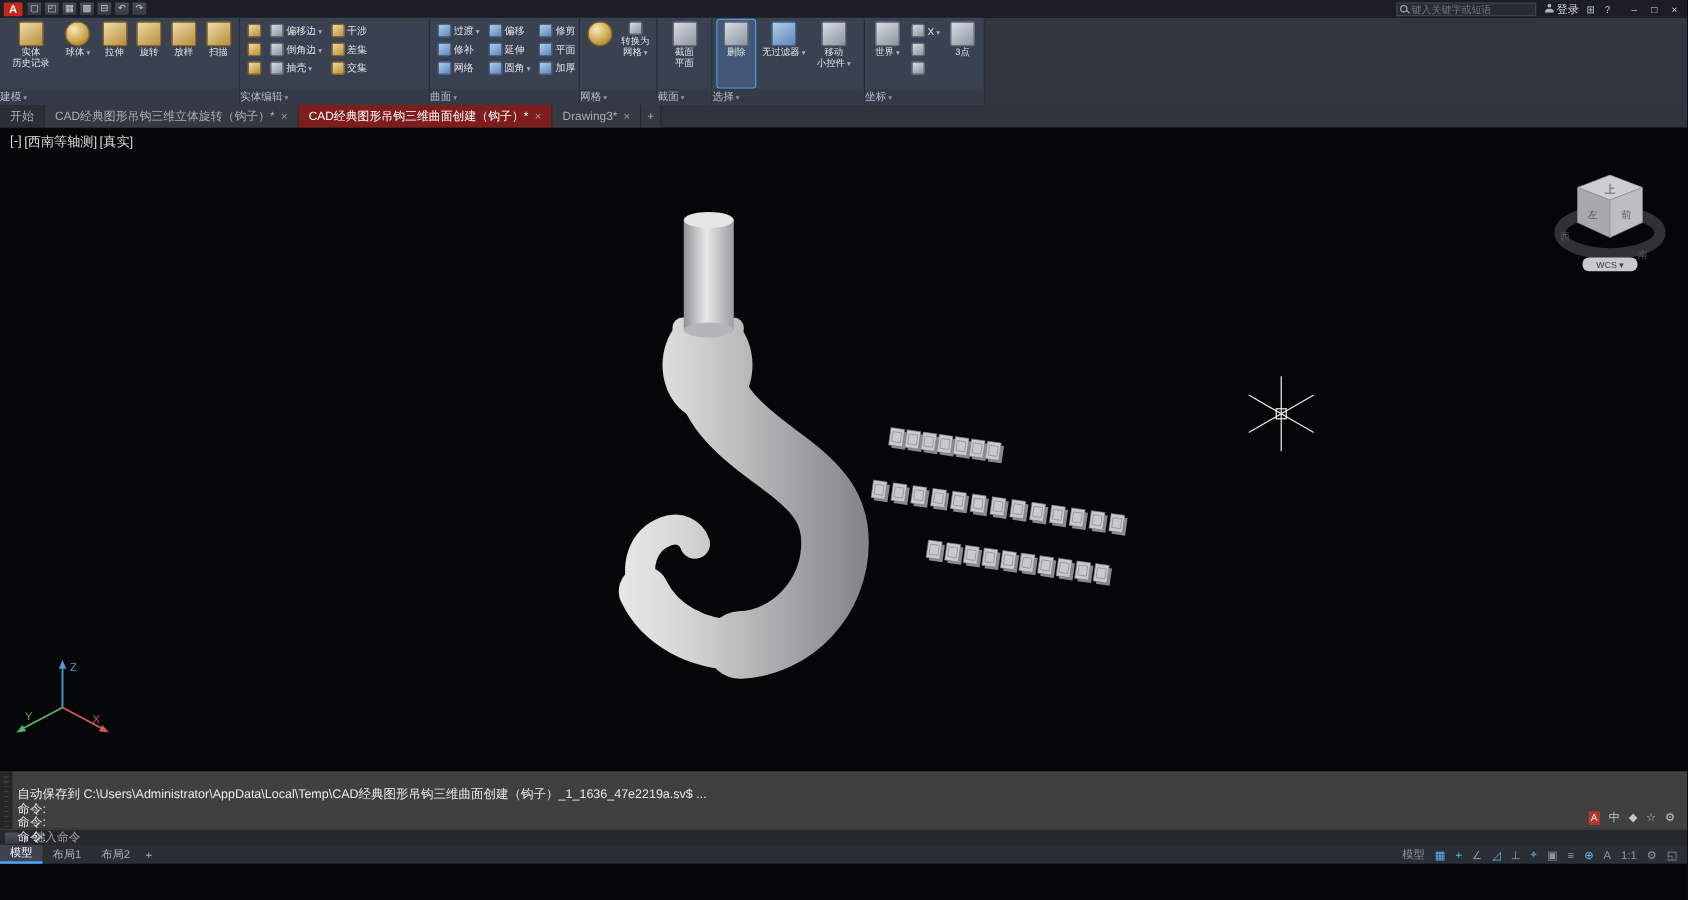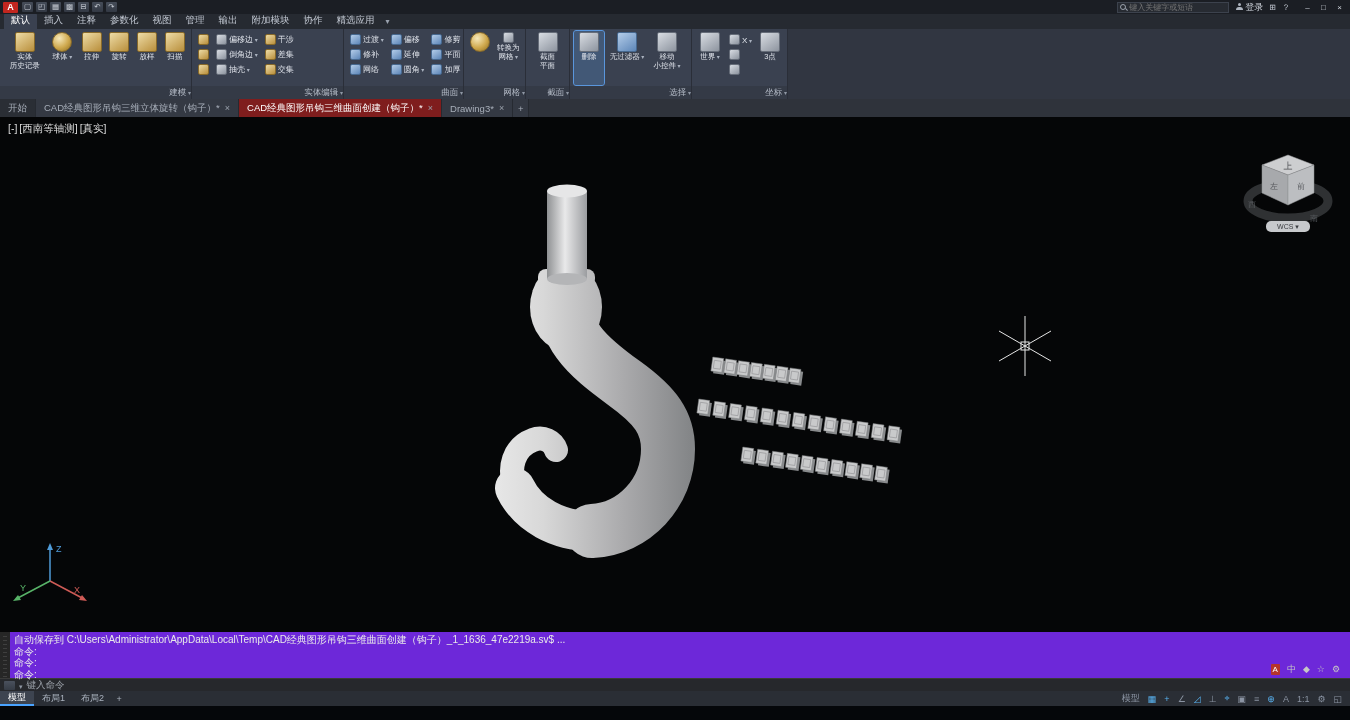--- a/index.html
+++ b/index.html
@@ -34,21 +34,21 @@
 .ribbontabs{height:15px;background:#262a31;display:flex;align-items:flex-end;padding-left:4px;font-size:9.5px;color:#c2c8d2;position:relative;z-index:30}
 .rtab{padding:1px 7px 2px;white-space:nowrap}
 .rtab.active{background:#3a4150;color:#fff;border-radius:2px 2px 0 0}
 .rtab-extra{margin-left:4px;color:#99a1ad;font-size:8px;align-self:center}
 .rtab-extra::after{content:"▾"}
 
 
 .ribbon{height:70px;background:#313641;display:flex;color:#dfe3ea;position:relative;z-index:30}
 .panel{display:flex;flex-direction:column;background:#3a4150;border-right:1px solid #2a2e38}
 .panel-body{flex:1;display:flex;gap:3px;padding:2px 4px 1px;align-items:stretch}
-.panel-label{height:13px;font-size:8.5px;color:#b4bbc7;background:#343a46;display:flex;align-items:center;justify-content:flex-end;gap:2px}
+.panel-label{height:13px;font-size:8.5px;color:#b4bbc7;background:#343a46;display:flex;align-items:center;justify-content:flex-start;gap:2px}
 .panel-label .pl::after{content:" ▾";font-size:6px;color:#8f97a4}
 .col{display:flex;flex-direction:column;gap:1px;justify-content:flex-start}
 .btn-lg{display:flex;flex-direction:column;align-items:center;gap:1px;padding:1px 2px;border-radius:2px;font-size:7.5px;line-height:8px;text-align:center}
 .btn-sm{display:flex;align-items:flex-end;gap:2px;font-size:8px;height:14px;padding:0 2px;border-radius:2px;white-space:nowrap}
 .bl{color:#dfe3ea;white-space:nowrap}
 .dd::after{content:" ▾";font-size:6px;color:#aab2bf}
 .ic{flex:none;border-radius:2px;border:1px solid #5d6576;background:linear-gradient(145deg,#d6dce6,#97a0b2)}
 .ilg{width:20px;height:20px}
 .ism{width:11px;height:11px}
 .igold{background:linear-gradient(145deg,#eedca6,#b98f3c);border-color:#87692a}
@@ -66,21 +66,21 @@
 .fplus{width:16px;display:flex;align-items:center;justify-content:center;color:#a7aeb9;background:#343943;border-right:1px solid #262a31}
 
 
 .canvas{position:relative;height:515px;background:#050607;overflow:hidden}
 .vpcontrols{position:absolute;left:8px;top:5px;font-size:10.5px;color:#dcdcdc;display:flex;gap:2px;z-index:10}
 .mainsvg{position:absolute;left:0;top:0}
 .viewcube{position:absolute;right:14px;top:26px}
 .ucsicon{position:absolute;left:6px;top:422px}
 
 
-.cmdpanel{height:46px;background:#6d28d9;position:relative;padding:2px 4px 0 14px;font-size:10px;line-height:11.5px;color:#e9e9e9}
+.cmdpanel{height:46px;background:#404040;position:relative;padding:13px 4px 0 14px;font-size:10px;line-height:11.5px;color:#e9e9e9}
 .cmdgrip{position:absolute;left:0;top:0;bottom:0;width:10px;background:#262626 repeating-linear-gradient(#3f3f3f 0 1px,transparent 1px 4px);background-size:4px 100%;background-position:3px 4px;background-repeat:no-repeat}
 .cmdline{white-space:nowrap;overflow:hidden}
 .tray{position:absolute;right:10px;bottom:3px;display:flex;gap:7px;align-items:center;font-size:9px;color:#c6c6c6}
 .tray .badge{background:#b5342c;color:#fff;font-size:8px;padding:0 2px;border-radius:1px}
 .cmdinput{height:13px;background:#26282c;border-top:1px solid #3a3a3a;display:flex;align-items:center;gap:4px;padding-left:4px;font-size:9.5px;color:#9aa0a8}
 .cmdinput .cicon{width:11px;height:9px;background:linear-gradient(#4a515d,#363c46);border-radius:1px;font-size:7px;line-height:9px;text-align:center;color:#c2c8d2}
 .cmdinput .carrow::after{content:"▾";font-size:7px;color:#8f97a4}
 
 
 .statusbar{height:15px;background:#2a2e35;display:flex;align-items:stretch;font-size:9px;color:#aab2be}
@@ -121,33 +121,20 @@
       <span class="ticon">？</span>
       <div class="winbtns">
         <span class="wbtn">–</span>
         <span class="wbtn">□</span>
         <span class="wbtn close">×</span>
       </div>
     </div>
   </div>
 
 
-  <div class="ribbontabs">
-    <span class="rtab active">默认</span>
-    <span class="rtab">插入</span>
-    <span class="rtab">注释</span>
-    <span class="rtab">参数化</span>
-    <span class="rtab">视图</span>
-    <span class="rtab">管理</span>
-    <span class="rtab">输出</span>
-    <span class="rtab">附加模块</span>
-    <span class="rtab">协作</span>
-    <span class="rtab">精选应用</span>
-    <span class="rtab-extra"></span>
-  </div>
 
   <div class="ribbon">
 
     <div class="panel" style="width:192px">
       <div class="panel-body">
         <div class="btn-lg" style="width:42px">
           <span class="ic ilg igold"></span>
           <span class="bl">实体</span>
           <span class="bl">历史记录</span>
         </div>

